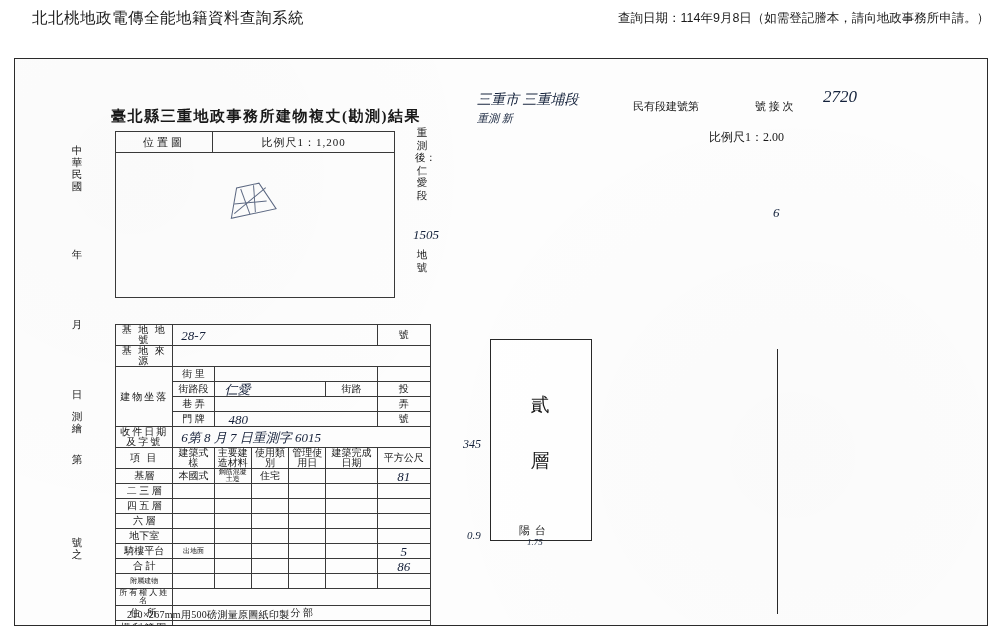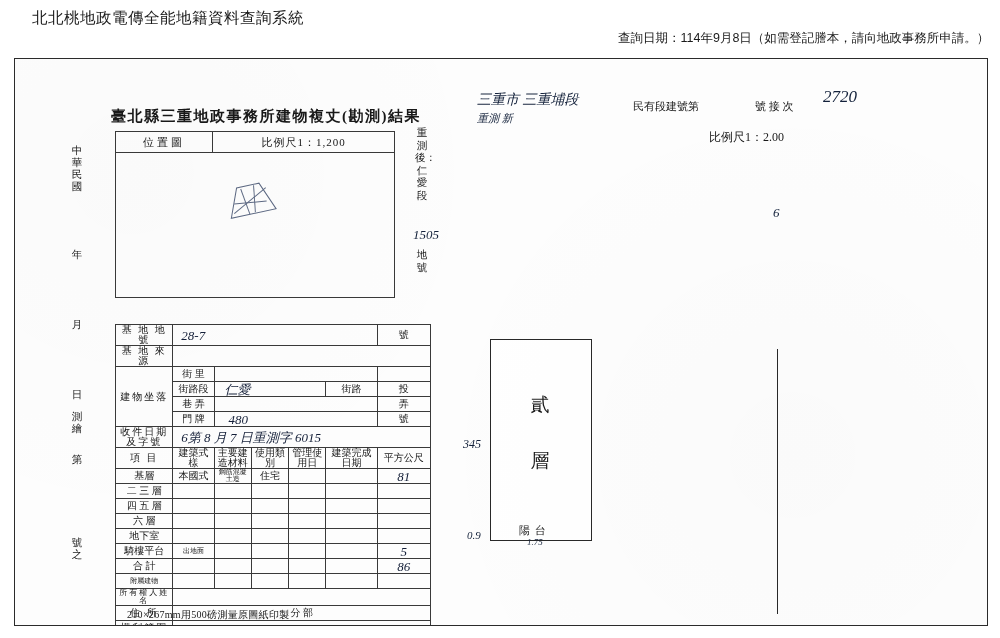--- a/index.html
+++ b/index.html
@@ -35,21 +35,20 @@
     left: 32px; top: 34px;
     font-size: 14.5px;
     letter-spacing: 0.4px;
     white-space: nowrap;
   }
   .hdr-query-date {
     position: absolute;
     left: 618px; top: 10px;
     font-size: 12.5px;
     white-space: nowrap;
-    margin-top: 20px;
   }
 
   
   .scan-frame {
     position: absolute;
     left: 14px; top: 58px;
     width: 972px;
     height: 566px;
     border: 1px solid #2b2b2b;
     background: #fdfdfd;

